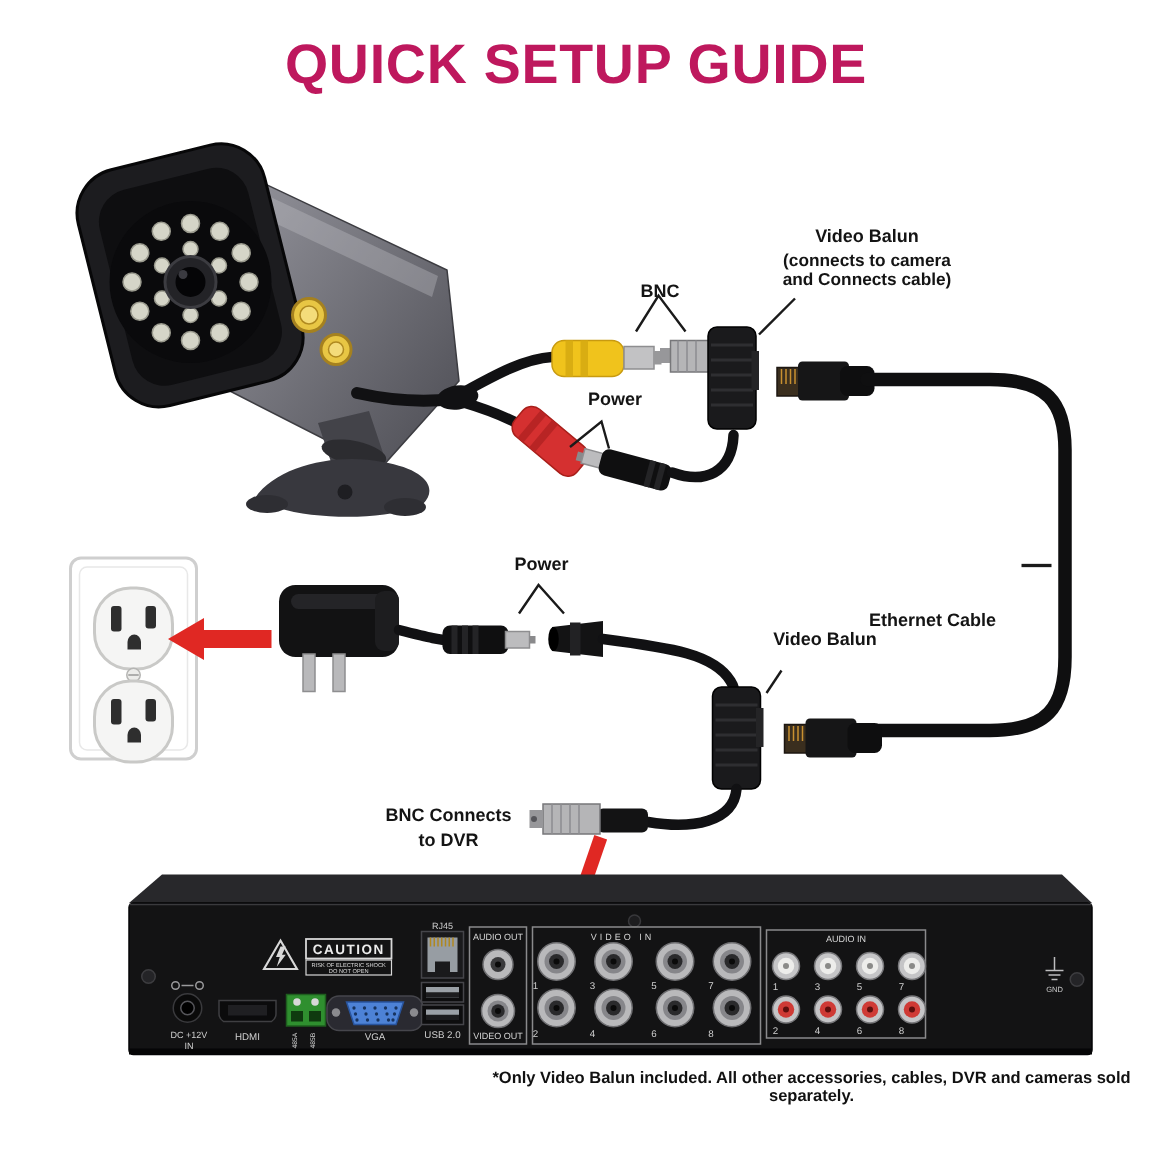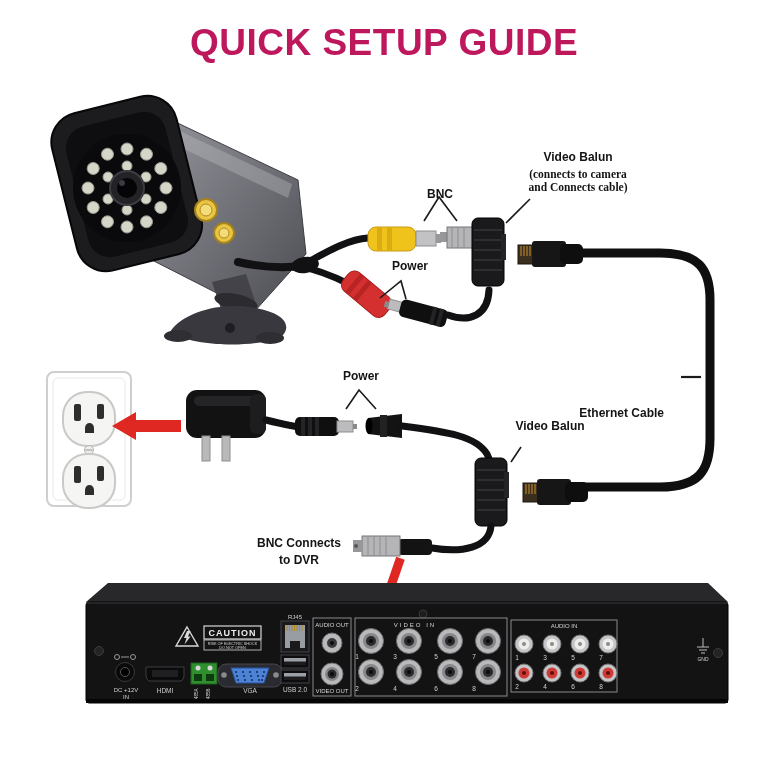--- a/index.html
+++ b/index.html
@@ -446,32 +446,33 @@
       <text x="703" y="661" font-size="5" fill="#cfcfcf" text-anchor="middle" stroke="none">GND</text>
     </g>
   </g>
 </svg>
 
 <div class="title">QUICK SETUP GUIDE</div>
 
 <div class="lbl s16 ctr" style="top:188px;left:410px;width:60px;">BNC</div>
 
 <div class="lbl s16 ctr" style="top:151px;left:517px;width:122px;">Video Balun</div>
-<div class="lbl note ctr" style="top:168px;left:512px;width:132px;font-family:Liberation Serif, serif;">
+<div class="lbl note ctr" style="top:168px;left:512px;width:132px;">
   <div>(connects to camera</div>
   <div>and Connects cable)</div>
 </div>
 
 <div class="lbl s16 ctr" style="top:260px;left:379px;width:62px;">Power</div>
 
 <div class="lbl s16 ctr" style="top:370px;left:330px;width:62px;">Power</div>
 
 <div class="lbl s16 rgt" style="top:367px;left:548px;width:116px;margin-top:40px;">Ethernet Cable</div>
 
 <div class="lbl s16 ctr" style="top:420px;left:500px;width:100px;">Video Balun</div>
 
 <div class="lbl s16 ctr" style="top:535px;left:238px;width:122px;line-height:17px;">
   <div>BNC Connects</div>
   <div>to DVR</div>
 </div>
 
+<div class="footnote">*Only Video Balun included. All other accessories, cables, DVR and cameras sold separately.</div>
 
 </div>
 
 </body></html>

